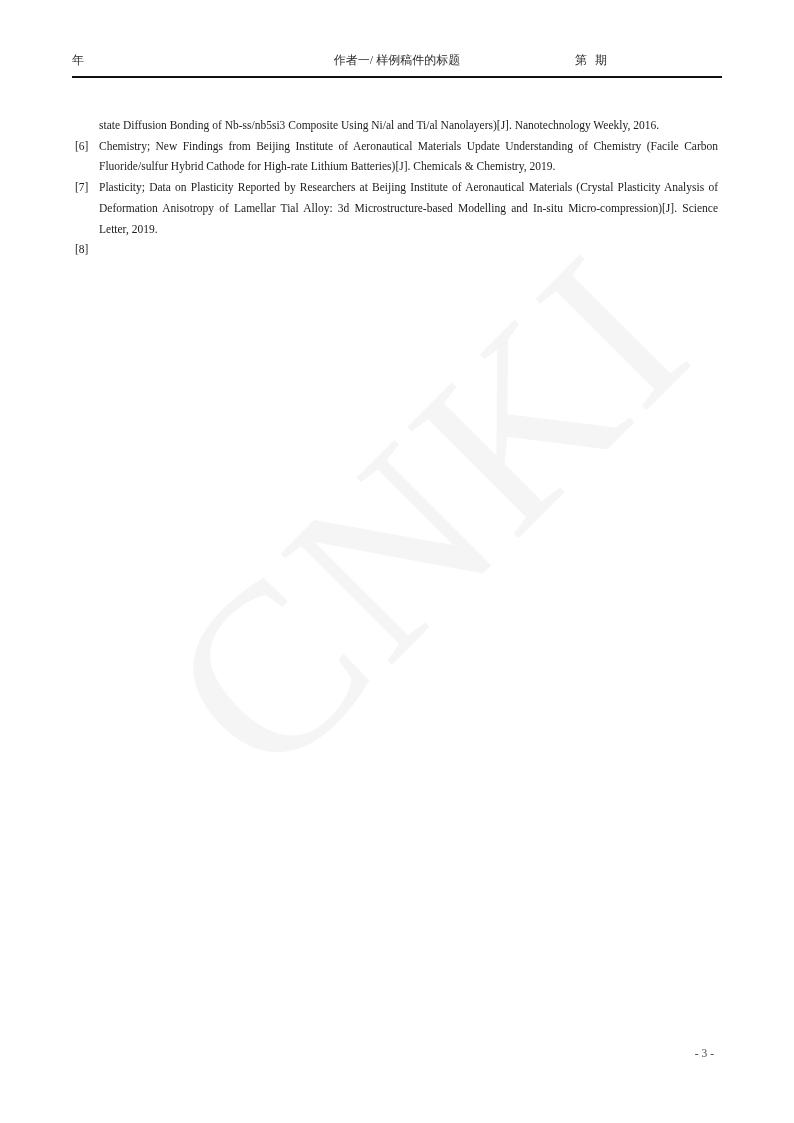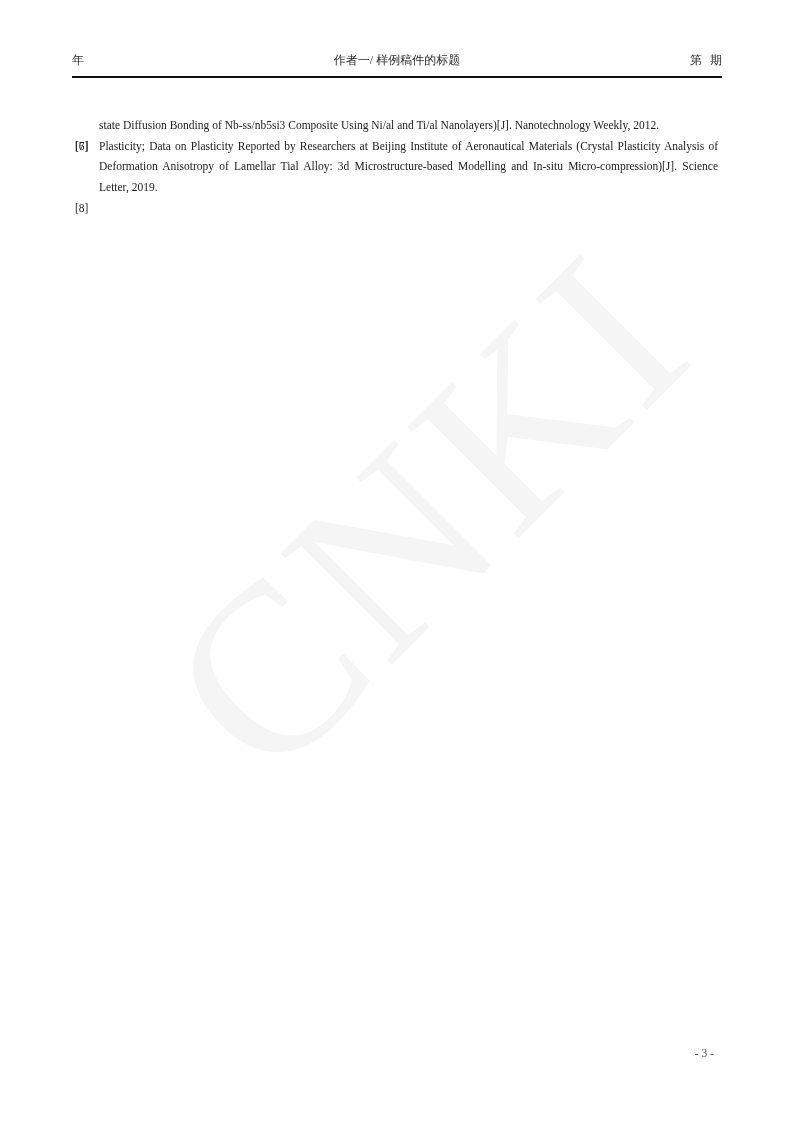--- a/index.html
+++ b/index.html
@@ -41,21 +41,21 @@
     display: flex;
     align-items: baseline;
     padding-bottom: 7px;
     border-bottom: 2px solid #111111;
     font-size: 12px;
     color: #2b2b2b;
     z-index: 2;
   }
   .header .h-left  { flex: 1; text-align: left; }
   .header .h-center{ flex: 0 0 auto; text-align: right; white-space: pre; }
-  .header .h-right { flex: 1; text-align: right; white-space: pre; word-spacing: 5px; }
+  .header .h-right { flex: 1; text-align: center; white-space: pre; word-spacing: 5px; }
 
   
   .content {
     position: absolute;
     left: 75px;
     top: 115px;
     width: 643px;
     font-size: 11.5px;
     line-height: 20.7px;
     z-index: 2;
@@ -96,24 +96,25 @@
   <div class="watermark">CNKI</div>
 
   <div class="header">
     <span class="h-left">年</span>
     <span class="h-center">作者一/ 样例稿件的标题</span>
     <span class="h-right">第 期</span>
   </div>
 
   <div class="content">
 
-    <p class="ref-continuation" style="margin:0;">state Diffusion Bonding of Nb-ss/nb5si3 Composite Using Ni/al and Ti/al Nanolayers)[J]. Nanotechnology Weekly, 2012.</p>
+    <p class="ref-continuation" style="margin:0;">state Diffusion Bonding of Nb-ss/nb5si3 Composite Using Ni/al and Ti/al Nanolayers)[J]. Nanotechnology Weekly, 2016.</p>
 
     <div class="ref-item">
       <span class="ref-label">[6]</span>
+      <span>Chemistry; New Findings from Beijing Institute of Aeronautical Materials Update Understanding of Chemistry (Facile Carbon Fluoride/sulfur Hybrid Cathode for High-rate Lithium Batteries)[J]. Chemicals &amp; Chemistry, 2019.</span>
     </div>
 
     <div class="ref-item">
       <span class="ref-label">[7]</span>
       <span>Plasticity; Data on Plasticity Reported by Researchers at Beijing Institute of Aeronautical Materials (Crystal Plasticity Analysis of Deformation Anisotropy of Lamellar Tial Alloy: 3d Microstructure-based Modelling and In-situ Micro-compression)[J]. Science Letter, 2019.</span>
     </div>
 
     <div class="ref-item">
       <span class="ref-label">[8]</span>
     </div>

